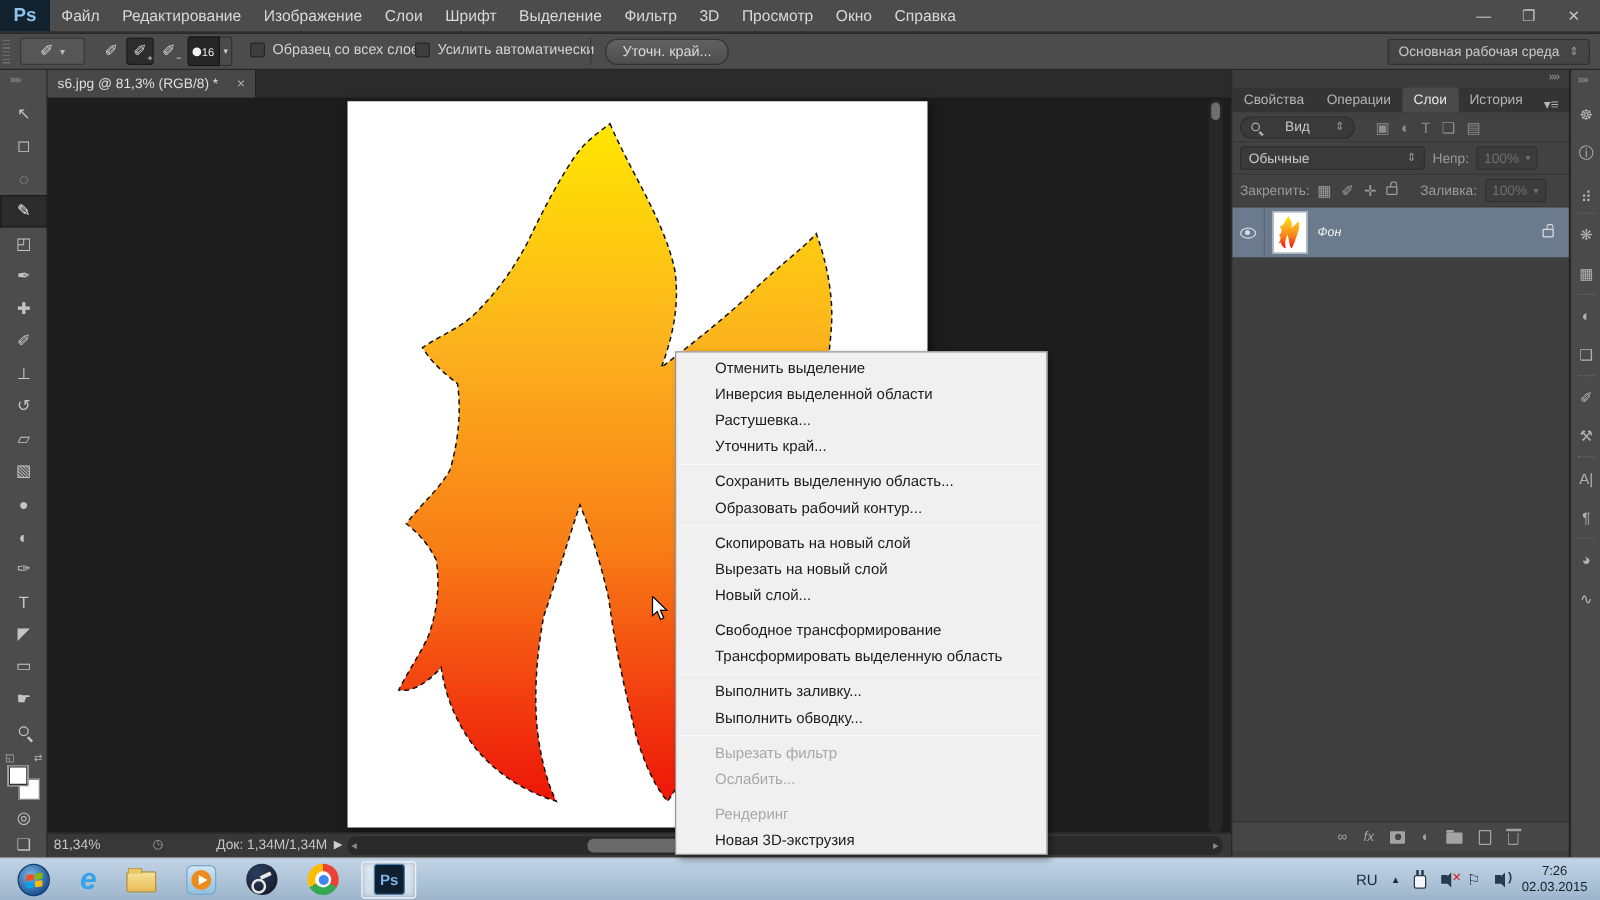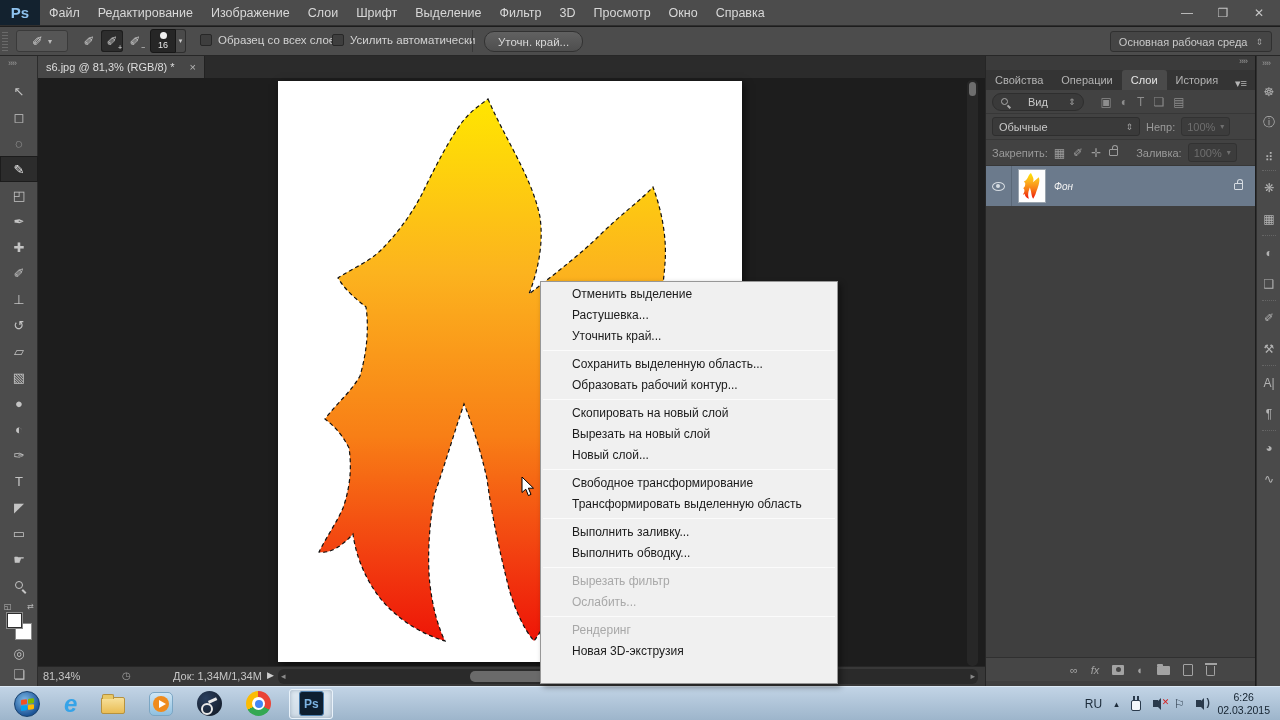--- a/index.html
+++ b/index.html
@@ -19,21 +19,21 @@
   
   .optionsbar { left:0; top:27px; width:1280px; height:29px; background:#4c4c4c; border-bottom:1px solid #272727; }
   .grip { left:2px; top:4px; width:6px; height:20px; background:repeating-linear-gradient(0deg,#6a6a6a 0 1px,transparent 1px 3px); }
   .ob-tool { left:16px; top:3px; width:52px; height:22px; border:1px solid #3a3a3a; border-radius:3px; background:#565656; color:#d0d0d0; display:flex; align-items:center; justify-content:center; gap:5px; font-size:13px; }
   .ob-tool .dd { font-size:8px; color:#bbb; }
   .mode-group { left:78px; top:3px; display:flex; gap:1px; }
   .mode-btn { width:22px; height:22px; display:flex; align-items:center; justify-content:center; color:#cfcfcf; font-size:13px; border-radius:3px; position:relative; }
   .mode-btn.active { background:#2d2d2d; box-shadow:inset 0 0 0 1px #1d1d1d; }
   .mode-btn sub { position:absolute; right:1px; bottom:1px; font-size:7px; color:#e2e2e2; }
   .brush-size { left:150px; top:2px; width:36px; height:24px; display:flex; }
-  .bs-main { width:26px; height:24px; background:#262626; border:1px solid #171717; border-radius:3px 0 0 3px; display:flex; flex-direction:column; align-items:center; justify-content:center;text-align:center; }
+  .bs-main { width:26px; height:24px; background:#262626; border:1px solid #171717; border-radius:3px 0 0 3px; display:flex; align-items:center; justify-content:center;text-align:center; }
   .bs-dot { width:7px; height:7px; border-radius:50%; background:#f2f2f2; }
   .bs-num { color:#e8e8e8; font-size:9px; margin-top:1px; }
   .bs-arrow { width:10px; height:24px; background:#4a4a4a; border:1px solid #2e2e2e; border-left:none; border-radius:0 3px 3px 0; color:#ccc; font-size:7px; display:flex; align-items:center; justify-content:center; }
   .ob-check { top:7px; display:flex; align-items:center; gap:6px; }
   .ob-check .box { width:12px; height:12px; background:#3e3e3e; border:1px solid #272727; border-radius:2px; }
   .ob-check .lbl { color:#d2d2d2; font-size:11.5px; }
   .ob-divider { top:3px; width:1px; height:22px; background:#3a3a3a; }
   .refine-btn { left:484px; top:4px; height:21px; padding:0 13px; border:1px solid #323232; border-radius:10px; background:linear-gradient(#616161,#4e4e4e); color:#d8d8d8; font-size:11.5px; display:flex; align-items:center; }
   .workspace-dd { right:8px; top:4px; height:21px; padding:0 8px; border:1px solid #303030; border-radius:3px; background:#454545; color:#c9c9c9; font-size:11px; display:flex; align-items:center; gap:8px; position:absolute; }
   .workspace-dd .dd { font-size:9px; color:#9f9f9f; }
@@ -349,20 +349,21 @@
       <div class="hscroll">
         <span class="arr" style="left:3px;">◂</span>
         <span class="hthumb"></span>
         <span class="arr" style="right:3px;">▸</span>
       </div>
     </div>
   </div>
 
   <div class="ctx abs">
     <div class="mi">Отменить выделение</div>
+    <div class="mi">Инверсия выделенной области</div>
     <div class="mi">Растушевка...</div>
     <div class="mi">Уточнить край...</div>
     <div class="sep"></div>
     <div class="mi">Сохранить выделенную область...</div>
     <div class="mi">Образовать рабочий контур...</div>
     <div class="sep"></div>
     <div class="mi">Скопировать на новый слой</div>
     <div class="mi">Вырезать на новый слой</div>
     <div class="mi">Новый слой...</div>
     <div class="sep"></div>
@@ -509,19 +510,19 @@
       </span>
     </div>
     <div class="tray">
       <span class="tray-lang">RU</span>
       <span class="tray-up">▴</span>
       <span class="ipower"></span>
       <span class="spk muted"></span>
       <span class="tray-flag">⚐</span>
       <span class="spk on"></span>
       <span class="tray-clock">
-        <div>6:26</div>
+        <div>7:26</div>
         <div>02.03.2015</div>
       </span>
     </div>
   </div>
 
 </div>
 
 </body></html>

